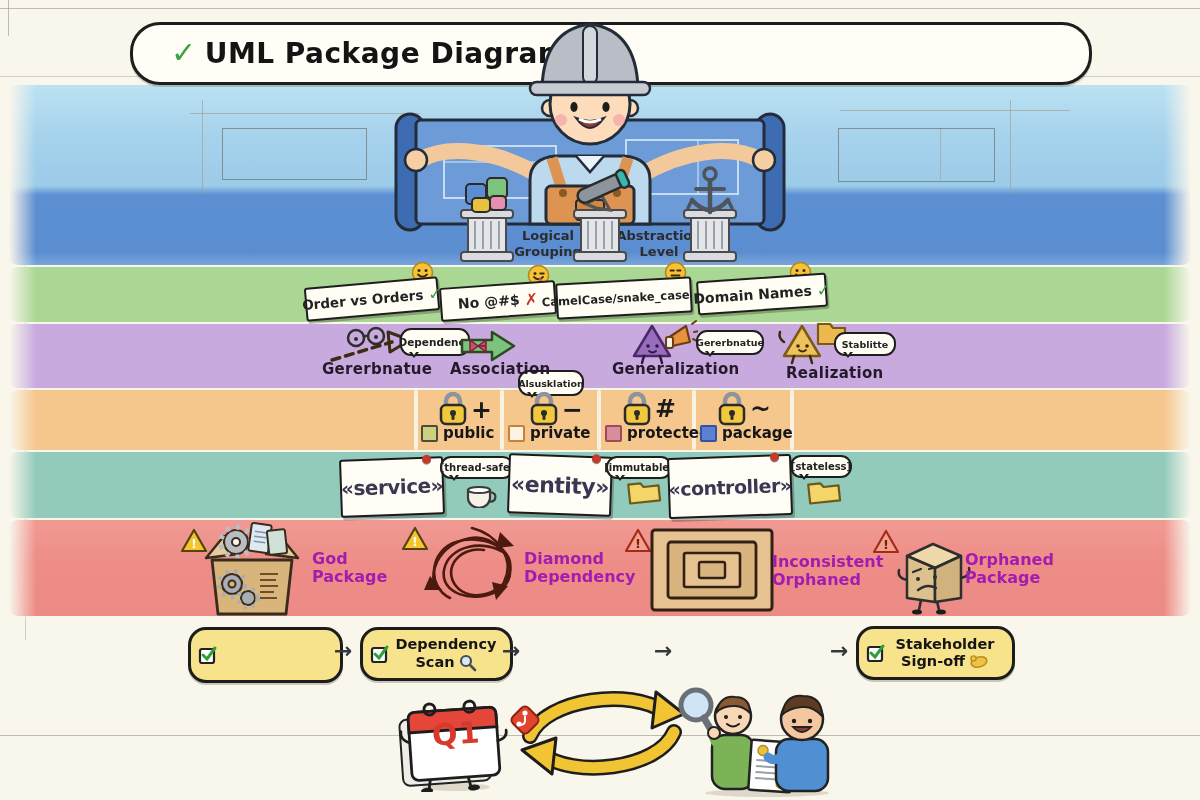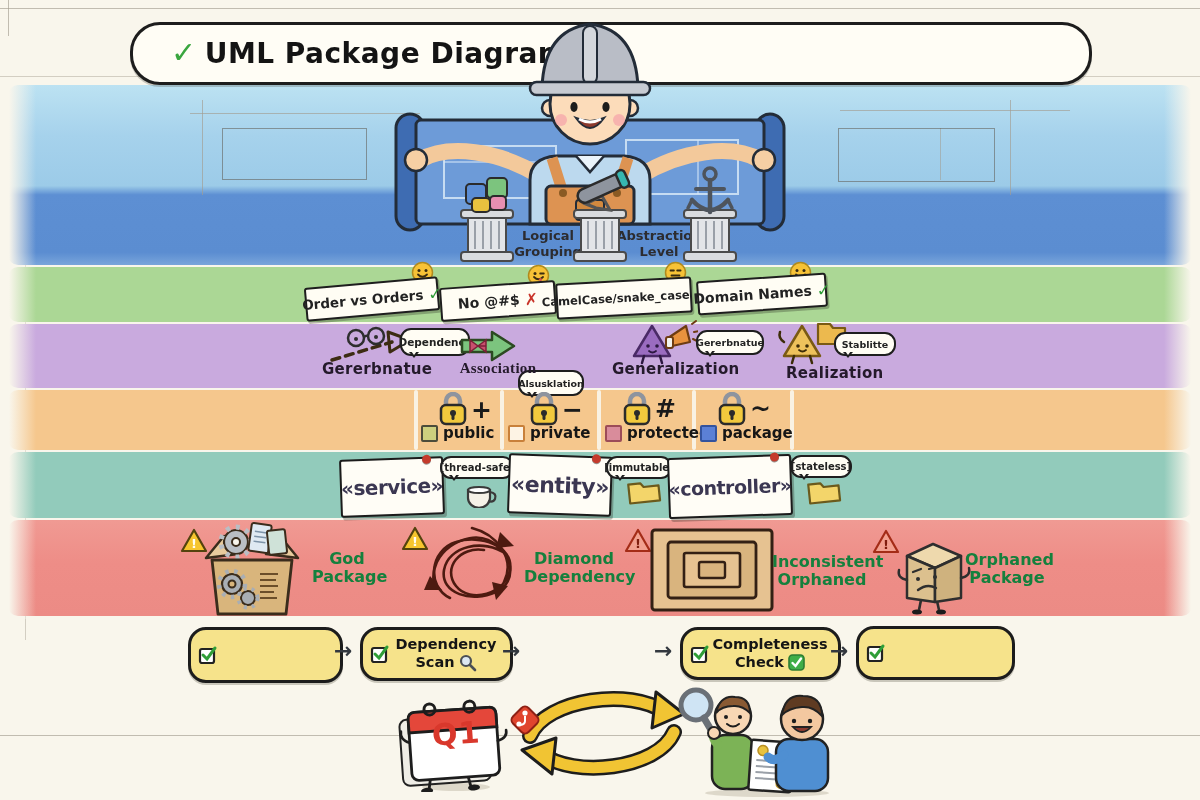--- a/index.html
+++ b/index.html
@@ -35,21 +35,21 @@
   .vis-caption{position:absolute;display:flex;align-items:center;gap:5px;z-index:5;}
   .vis-caption .swatch{width:13px;height:13px;border:2px solid #4c4c3a;border-radius:2px;}
   .vis-caption .lbl{font-size:15px;font-weight:bold;color:#161616;}
   .vdiv{position:absolute;top:390px;height:60px;width:4px;background:#f9f6ec;z-index:4;border-radius:2px;opacity:.9;}
   
   .card{position:absolute;background:#fffdf6;border:2.5px solid #1b1b1b;border-radius:3px;z-index:5;
         display:flex;align-items:center;justify-content:center;box-shadow:2px 3px 0 rgba(40,40,30,.3);}
   .card .pin{position:absolute;top:-4px;right:10px;width:9px;height:9px;border-radius:50%;background:#c43b2c;box-shadow:0 1px 0 rgba(0,0,0,.4);}
   .stereo-name{font-weight:bold;color:#3b3752;letter-spacing:-.5px;}
   
-  .ap-label{position:absolute;font-weight:bold;font-size:16px;color:#15803d;text-align:center;z-index:5;line-height:1.15;}
+  .ap-label{position:absolute;font-weight:bold;font-size:16px;color:#a21caf;text-align:left;z-index:5;line-height:1.15;}
   
   .pill{position:absolute;background:#f6e38b;border:3px solid #1c1c1c;border-radius:18px;z-index:5;
         display:flex;align-items:center;padding:3px 8px 3px 7px;box-shadow:0 2px 0 rgba(60,55,35,.25);}
   .pill .txt{font-size:14.5px;font-weight:bold;line-height:1.2;color:#151515;text-align:center;flex:1;}
   .pill .row{display:flex;align-items:center;justify-content:center;gap:4px;}
   .flow-arrow{position:absolute;font-size:22px;font-weight:bold;color:#33383f;z-index:5;}
   .cap2{position:absolute;font-weight:bold;font-size:13px;line-height:1.2;color:#2c2c30;text-align:center;z-index:5;}
   .q1{position:absolute;font-size:30px;font-weight:bold;color:#d9382c;z-index:7;transform:rotate(-4deg);letter-spacing:1px;}
 </style>
 </head>
@@ -225,21 +225,21 @@
       <circle cx="50" cy="13" r="2" fill="#2e2e2e"></circle>
   </svg>
   <div class="bubble" style="left:400px;top:328px;width:66px;height:24px;font-size:10.5px;">Dependency</div>
   <div class="rel-label" style="left:322px;top:360px;width:96px;">Gererbnatue</div>
 
   <svg class="abs" style="left:460px;top:326px;z-index:5;" width="58" height="40" viewBox="0 0 58 40">
     <path d="M2,14 L32,14 L32,6 L54,20 L32,34 L32,26 L2,26 Z" fill="#7cc47e" stroke="#2c4a22" stroke-width="2.5" stroke-linejoin="round"></path>
     <path d="M16,12 L24,18 L16,24 Z M32,18 L24,18 M32,12 L24,18 L32,24 Z" fill="#c94f6e" stroke="#7c2038" stroke-width="1.5" transform="translate(-6,2)"></path>
   </svg>
   <div class="bubble" style="left:518px;top:330px;width:62px;height:22px;font-size:9.5px;margin-top:40px;">Alsusklation</div>
-  <div class="rel-label" style="left:450px;top:360px;width:96px;font-family:Liberation Serif, serif;">Association</div>
+  <div class="rel-label" style="left:450px;top:360px;width:96px;">Association</div>
 
   <svg class="abs" style="left:630px;top:320px;z-index:5;" width="68" height="45" viewBox="0 0 68 45">
     <path d="M22,6 L40,36 L4,36 Z" fill="#9a6cc0" stroke="#4a2a66" stroke-width="2.5" stroke-linejoin="round"></path>
     <circle cx="18" cy="26" r="1.8" fill="#2c1840"></circle>
       <circle cx="27" cy="26" r="1.8" fill="#2c1840"></circle>
     <path d="M19,31 Q22.5,34 26,31" stroke="#2c1840" stroke-width="1.8" fill="none" stroke-linecap="round"></path>
     <line x1="14" y1="36" x2="12" y2="43" stroke="#2c1840" stroke-width="2.5" stroke-linecap="round"></line>
     <line x1="30" y1="36" x2="32" y2="43" stroke="#2c1840" stroke-width="2.5" stroke-linecap="round"></line>
     <g>
       <path d="M38,18 L56,6 L60,22 L42,26 Z" fill="#e8923e" stroke="#6e3c12" stroke-width="2.2" stroke-linejoin="round"></path>
@@ -457,43 +457,37 @@
           <circle cx="7" cy="7" r="5" fill="#dce8f2" stroke="#4a4f55" stroke-width="2.2"></circle>
           <line x1="11" y1="11" x2="16" y2="16" stroke="#4a4f55" stroke-width="2.6" stroke-linecap="round"></line>
         </svg>
       </div>
     </div>
   </div>
   <div class="flow-arrow" style="left:502px;top:638px;">→</div>
 
   <div class="flow-arrow" style="left:654px;top:638px;">→</div>
 
-  <div class="pill" style="left:680px;top:627px;width:140px;height:41px;">
+  <div class="flow-arrow" style="left:830px;top:638px;">→</div>
+
+  <div class="pill" style="left:856px;top:626px;width:138px;height:42px;">
     <svg width="20" height="20" viewBox="0 0 20 20">
       <rect x="2" y="4" width="14" height="14" rx="2" fill="#fff" stroke="#222" stroke-width="2.2"></rect>
       <path d="M5,10 L9,14 L17,3" stroke="#2f9e38" stroke-width="3" fill="none" stroke-linecap="round"></path>
     </svg>
     <div class="txt">
-        <div>Completeness</div>
+        <div>Stakeholder</div>
       <div class="row">
-          <span>Check</span>
-        <svg width="17" height="17" viewBox="0 0 17 17">
-          <rect x="1" y="1" width="15" height="15" rx="3.5" fill="#3fae48" stroke="#2c7d33" stroke-width="1.6"></rect>
-          <path d="M4.5,9 L7.5,12 L13,4.5" stroke="#fff" stroke-width="2.4" fill="none" stroke-linecap="round"></path>
+          <span>Sign-off</span>
+        <svg width="20" height="15" viewBox="0 0 20 15">
+          <ellipse cx="10" cy="8" rx="8" ry="5" fill="#f2c043" stroke="#b98f23" stroke-width="1.6" transform="rotate(-15 10 8)"></ellipse>
+          <circle cx="4.5" cy="4.5" r="2.6" fill="#f2c043" stroke="#b98f23" stroke-width="1.4"></circle>
         </svg>
       </div>
     </div>
-  </div>
-  <div class="flow-arrow" style="left:830px;top:638px;">→</div>
-
-  <div class="pill" style="left:856px;top:626px;width:138px;height:42px;">
-    <svg width="20" height="20" viewBox="0 0 20 20">
-      <rect x="2" y="4" width="14" height="14" rx="2" fill="#fff" stroke="#222" stroke-width="2.2"></rect>
-      <path d="M5,10 L9,14 L17,3" stroke="#2f9e38" stroke-width="3" fill="none" stroke-linecap="round"></path>
-    </svg>
   </div>
 
   <svg class="abs" style="left:398px;top:688px;z-index:6;" width="118" height="104" viewBox="0 0 118 104">
     <ellipse cx="58" cy="99" rx="34" ry="4" fill="#ddd8ca"></ellipse>
     <rect x="6" y="26" width="88" height="66" rx="7" fill="#efede6" stroke="#222" stroke-width="2" transform="rotate(-4 50 59) translate(-3,3)"></rect>
     <g transform="rotate(-4 53 57)">
       <rect x="12" y="22" width="88" height="68" rx="7" fill="#fff" stroke="#1d1d1d" stroke-width="2.8"></rect>
       <path d="M12,29 q0,-7 7,-7 h74 q7,0 7,7 v13 h-88 Z" fill="#e4473a" stroke="#1d1d1d" stroke-width="2.8"></path>
       <circle cx="34" cy="20" r="5.5" fill="none" stroke="#1d1d1d" stroke-width="3"></circle>
       <circle cx="74" cy="20" r="5.5" fill="none" stroke="#1d1d1d" stroke-width="3"></circle>

